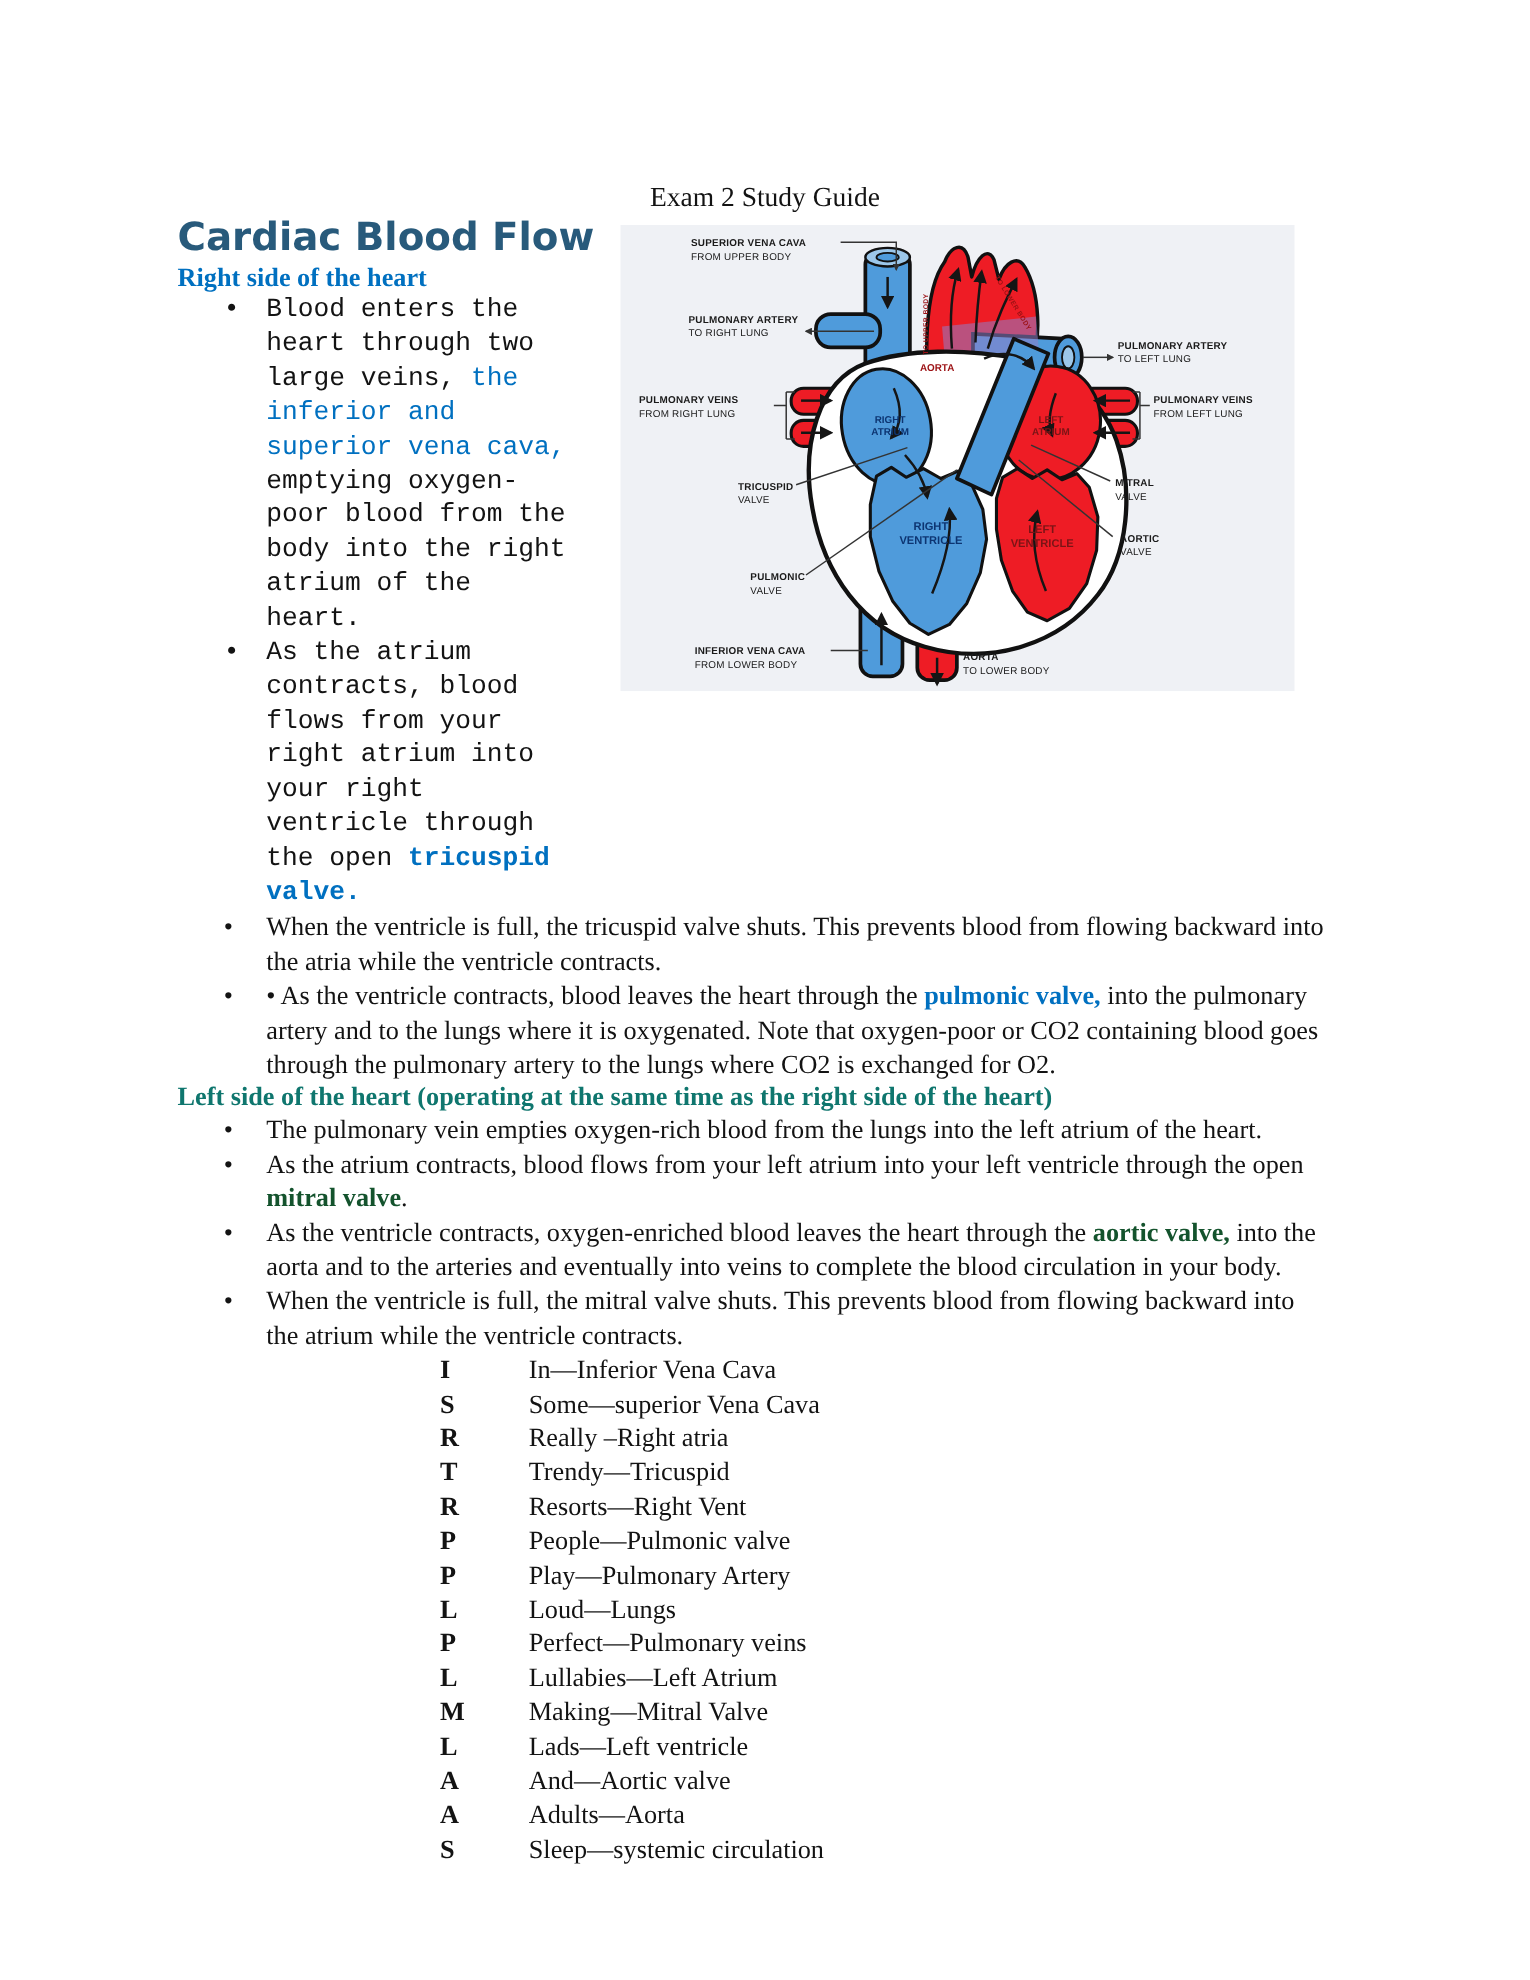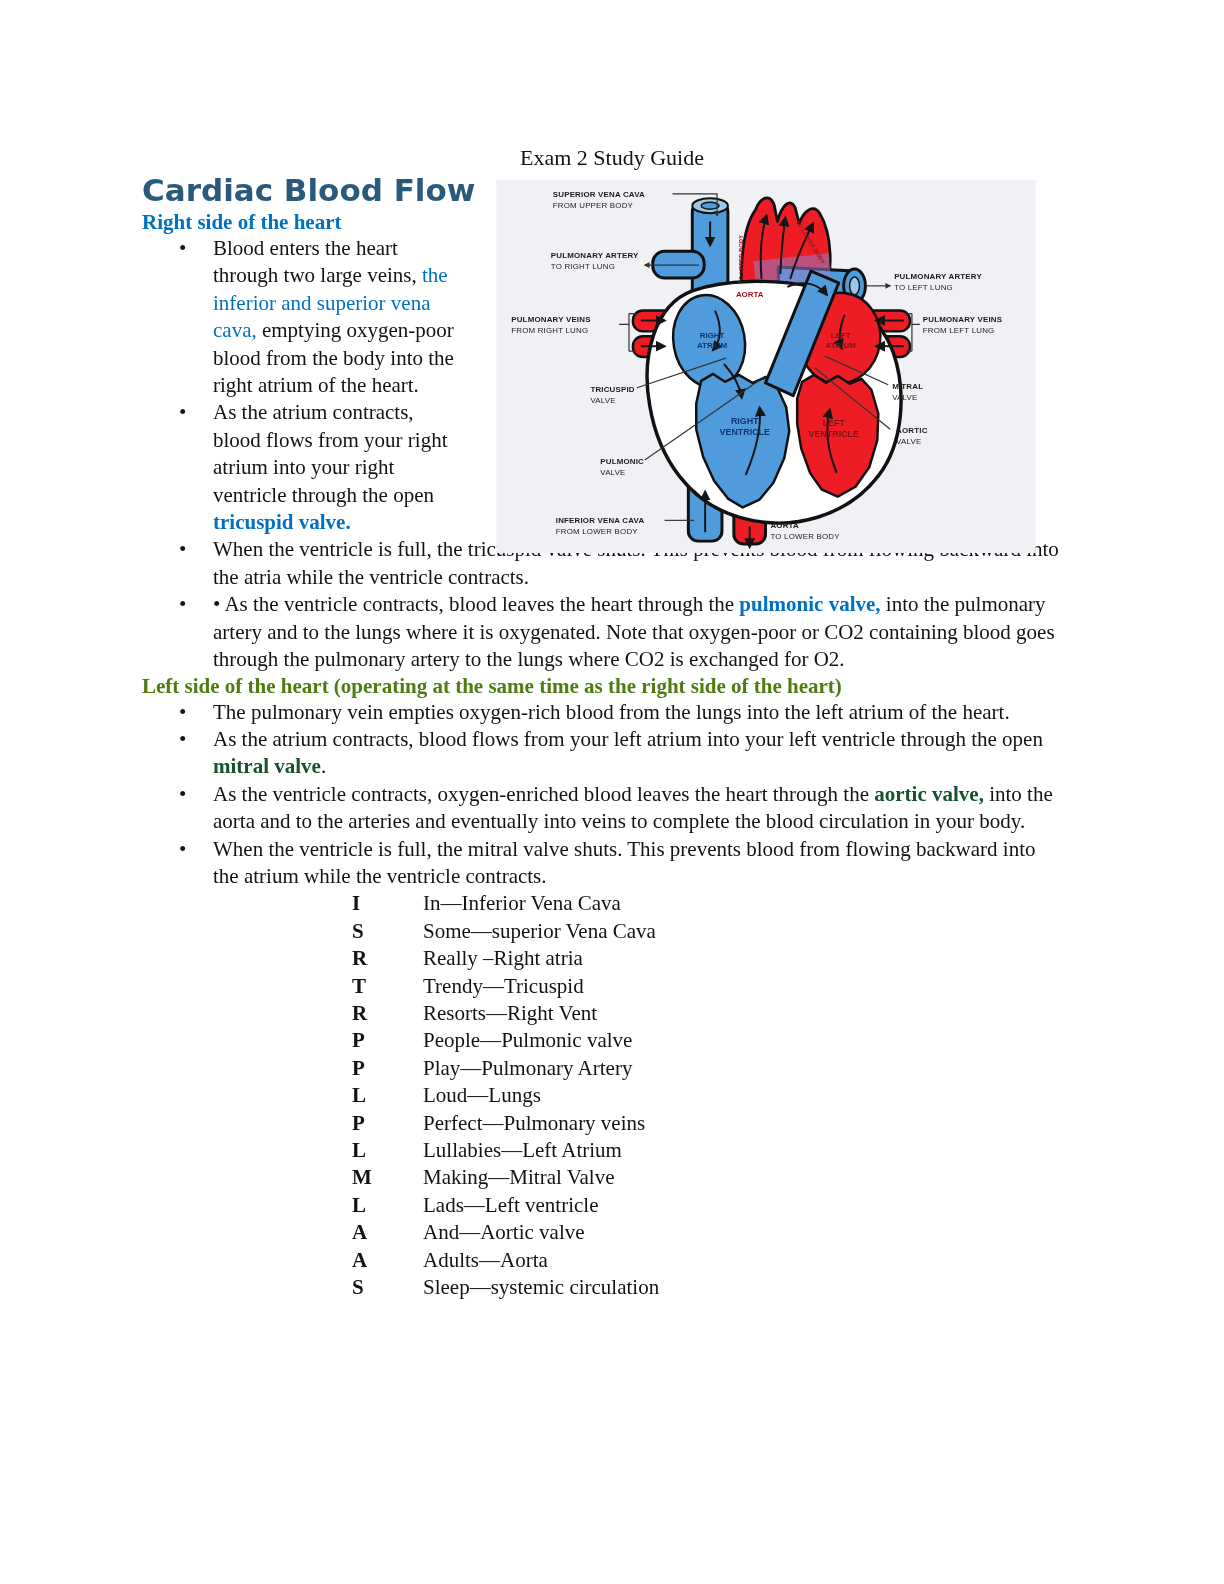--- a/index.html
+++ b/index.html
@@ -2,25 +2,25 @@
 <html><head>
 <meta charset="utf-8">
 <style>
   html,body{margin:0;padding:0;background:#ffffff;}
   .page{position:relative;width:1224px;height:1584px;box-sizing:border-box;
         padding:145px 142px 0 142px;font-family:"Liberation Serif",serif;color:#131313;overflow:hidden;}
   .doc-title{width:940px;text-align:center;font-size:22px;line-height:26px;}
   h1{margin:0;font-family:"DejaVu Sans",sans-serif;font-weight:600;font-size:31px;line-height:38px;color:#285A7B;}
   h2{margin:0;font-weight:bold;}
   .h-blue{color:#0070C0;font-size:21px;line-height:26px;}
-  .h-red{color:#4d7c0f;font-size:21px;line-height:25px;}
+  .h-red{color:#0f766e;font-size:21px;line-height:25px;}
   ul.bullets{margin:0;padding:0;list-style:none;font-size:21px;line-height:27.4px;}
   .bullets li{position:relative;padding-left:71px;}
   .bullets li::before{content:"\2022";position:absolute;left:37px;top:0;}
-  .narrow{width:323px;}
+  .narrow{width:323px;font-family:Liberation Mono, monospace;}
   .wide{width:923px;}
   .c-blue{color:#0070C0;}
   .c-red{color:#14532d;}
   .b{font-weight:bold;}
   .mnemonic{margin-left:210px;font-size:21px;line-height:27.4px;}
   .mrow{display:flex;}
   .mletter{width:71px;font-weight:bold;}
   .diagram{position:absolute;left:495px;top:180px;width:542px;height:373px;}
   svg text{font-family:"Liberation Sans",sans-serif;fill:#1a1a1a;}
   .t1{font-weight:bold;font-size:8px;letter-spacing:.2px;}

